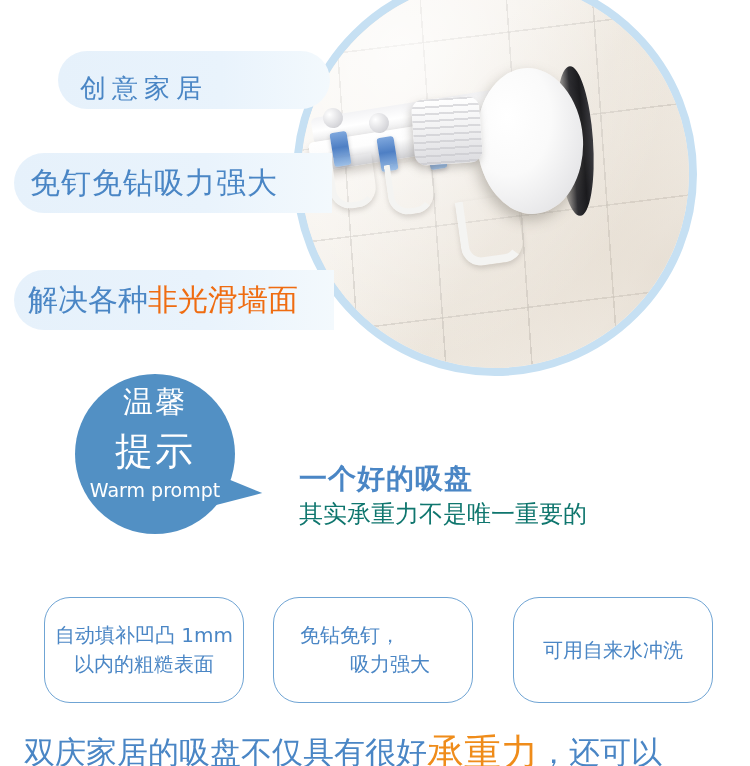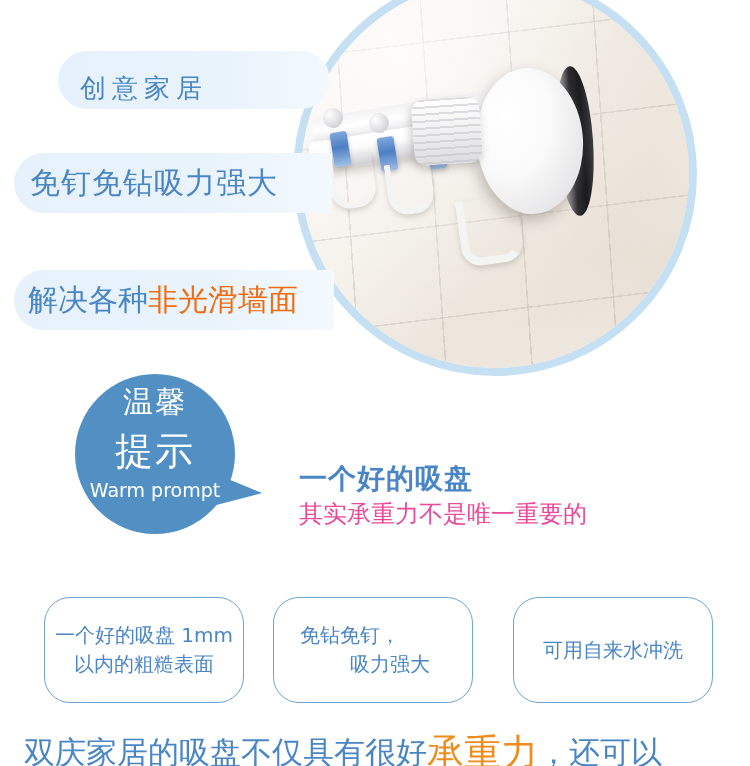--- a/index.html
+++ b/index.html
@@ -268,21 +268,21 @@
   .headline .h1 {
     font-size: 28px;
     font-weight: bold;
     color: #4a86c5;
     letter-spacing: 1px;
     line-height: 1.1;
   }
   .headline .h2 {
     margin-top: 6px;
     font-size: 24px;
-    color: #ec4899;
+    color: #0f766e;
     letter-spacing: 0px;
     line-height: 1.1;
   }
 
   
   .feature-row {
     position: absolute;
     left: 0;
     top: 597px;
     width: 750px;
@@ -381,21 +381,21 @@
     </div>
   </div>
 
   <div class="headline">
     <div class="h1">一个好的吸盘</div>
     <div class="h2">其实承重力不是唯一重要的</div>
   </div>
 
   <div class="feature-row">
     <div class="feature-box fb-1">
-      <div class="r1">一个好的吸盘 1mm</div>
+      <div class="r1">自动填补凹凸 1mm</div>
       <div class="r2">以内的粗糙表面</div>
     </div>
     <div class="feature-box fb-2">
       <div class="r1">免钻免钉，</div>
       <div class="r2">吸力强大</div>
     </div>
     <div class="feature-box fb-3">
       <div class="r1">可用自来水冲洗</div>
     </div>
   </div>

